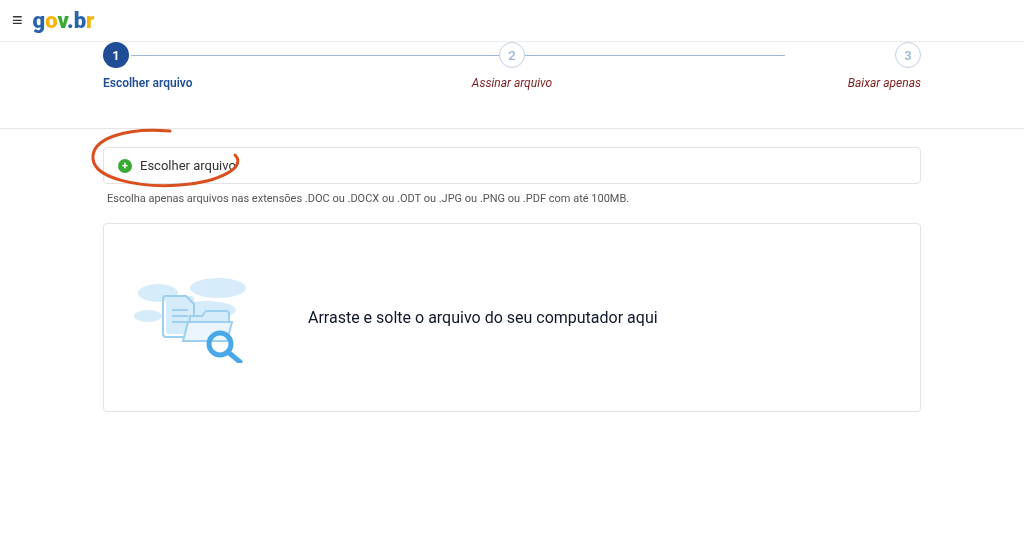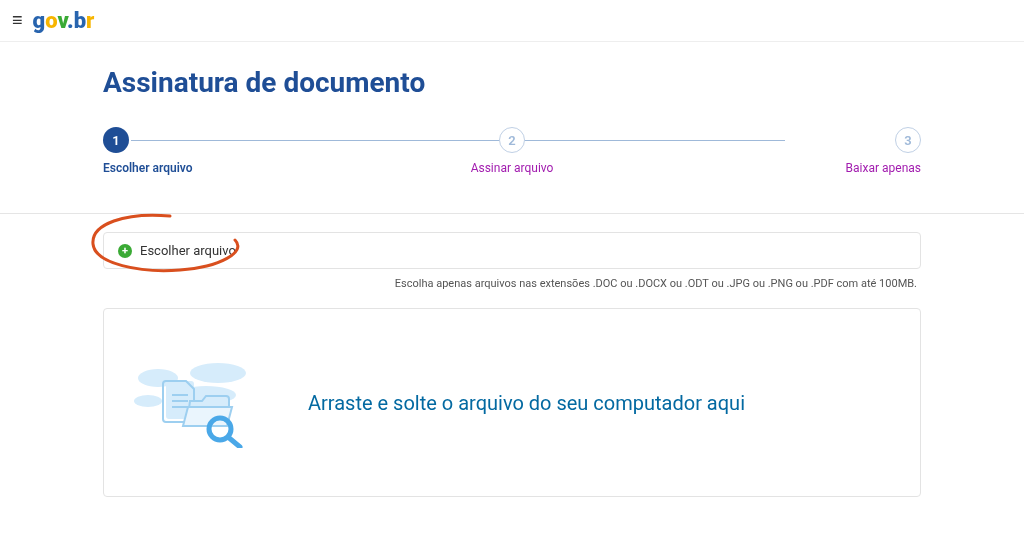--- a/index.html
+++ b/index.html
@@ -79,21 +79,21 @@
       color: #fff;
     }
     .step.inactive .step-circle {
       border: 1px solid #c0d0e5;
       color: #9fb9d9;
     }
     .step-label {
       font-size: 12px;
     }
     .step.active .step-label { color: #1F4E96; font-weight: 600; }
-    .step.inactive .step-label { color: #a21caf; }
+    .step.inactive .step-label { color: #7f1d1d; font-style: italic; }
     .step-line {
       position: absolute;
       top: 13px;
       height: 1px;
       background: #9fb9d9;
       z-index: 1;
     }
     .step:first-child .step-line { left: 28px; right: -50%; width: auto; }
     .step:nth-child(2) .step-line { left: -50%; right: -50%; width: auto; }
     .step:last-child .step-line { display: none; }
@@ -135,56 +135,54 @@
     .annotation {
       position: absolute;
       pointer-events: none;
     }
     .annotation svg { display: block; }
     
     .helper-text {
       font-size: 11px;
       color: #555;
       margin: 8px 4px 18px;
-      text-align: right;
     }
     
     .dropzone {
       border: 1px solid #e3e3e3;
       border-radius: 4px;
       padding: 44px 24px;
       display: flex;
       align-items: center;
       gap: 30px;
     }
     .dz-illustration {
       flex: 0 0 auto;
     }
     .dz-text {
-      font-size: 20px;
-      color: #0369a1;
+      font-size: 16px;
+      color: #0f172a;
     }
     
     .overflow-wrap { overflow-x: hidden; }
   </style>
 </head>
 <body>
 
 <div class="header">
   <button class="menu-btn">
     <span>≡</span>
   </button>
   <div class="logo">
     <span class="g">g</span><span class="o">o</span><span class="v">v</span><span class="dot">.</span><span class="b">b</span><span class="r">r</span>
   </div>
 </div>
 
 <div class="overflow-wrap">
 <div class="container">
-  <h1 class="page-title">Assinatura de documento</h1>
 
   <div class="stepper">
     <div class="step active">
       <div class="step-circle">1</div>
       <div class="step-label">Escolher arquivo</div>
       <div class="step-line"></div>
     </div>
     <div class="step inactive">
       <div class="step-circle">2</div>
       <div class="step-label">Assinar arquivo</div>

